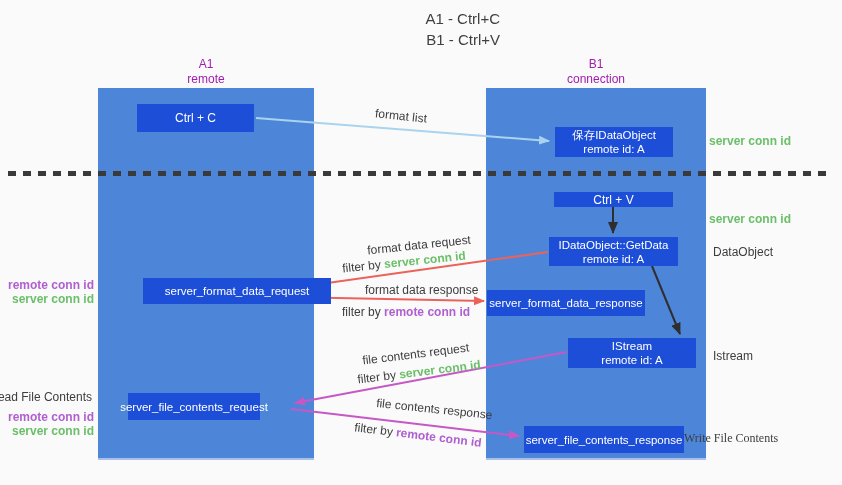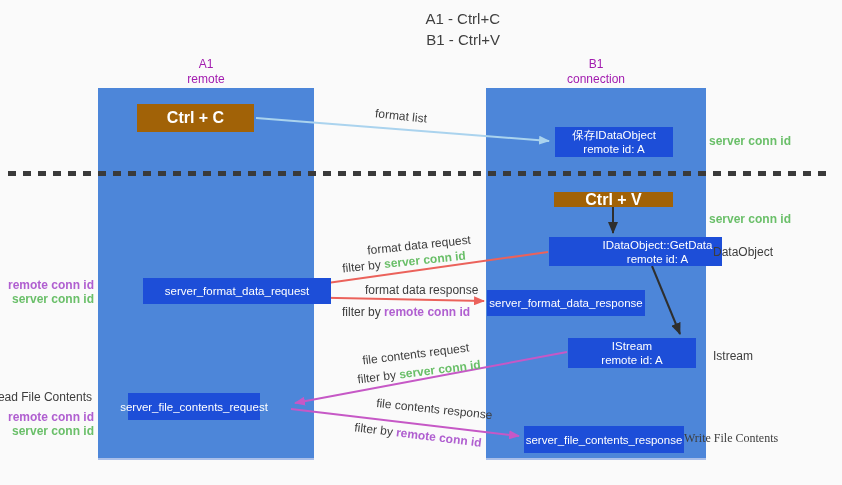--- a/index.html
+++ b/index.html
@@ -11,21 +11,21 @@
 
   .lane{position:absolute;top:88px;background:#4d86d9;border-bottom:2px solid #aabfe9;}
   .lane-header{position:absolute;top:57px;text-align:center;font-size:12px;line-height:15px;color:#a21caf;}
 
   .divider{position:absolute;left:8px;top:171px;width:824px;height:5px;
            background:repeating-linear-gradient(90deg,#3a3a3a 0 8px,transparent 8px 15px);}
 
   .box{position:absolute;display:flex;flex-direction:column;align-items:center;justify-content:center;
        color:#ffffff;font-size:11.5px;line-height:14px;text-align:center;white-space:nowrap;z-index:3;}
   .box.orange{background:#1d4ed8;}
-  .box.green{background:#a16207;font-size:16px;font-weight:bold;}
+  .box.green{background:#1d4ed8;font-size:12px;}
 
   .lbl{position:absolute;font-size:12px;color:#3d3d3d;white-space:nowrap;z-index:3;}
   .lbl.green{color:#6abf69;font-weight:bold;}
   .lbl.purple{color:#b05fd0;font-weight:bold;}
   .lbl.right-align{text-align:right;}
   .edge-lbl{position:absolute;font-size:12px;color:#3d3d3d;white-space:nowrap;z-index:2;}
   .edge-lbl .green{color:#6abf69;font-weight:bold;}
   .edge-lbl .purple{color:#b05fd0;font-weight:bold;}
   .rot-n6{transform:rotate(-6deg);}
   .rot-n7{transform:rotate(-7deg);}
@@ -88,21 +88,21 @@
 
   <div class="box orange" style="left:555px;top:127px;width:118px;height:30px;">
     <div>保存IDataObject</div>
     <div>remote id: A</div>
   </div>
 
   <div class="box green" style="left:554px;top:192px;width:119px;height:15px;">
     <div>Ctrl + V</div>
   </div>
 
-  <div class="box orange" style="left:549px;top:237px;width:129px;height:29px;padding-left:44px;">
+  <div class="box orange" style="left:549px;top:237px;width:129px;height:29px;">
     <div>IDataObject::GetData</div>
     <div>remote id: A</div>
   </div>
 
   <div class="box orange" style="left:143px;top:278px;width:188px;height:26px;">
     <div>server_format_data_request</div>
   </div>
 
   <div class="box orange" style="left:487px;top:290px;width:158px;height:26px;">
     <div>server_format_data_response</div>

